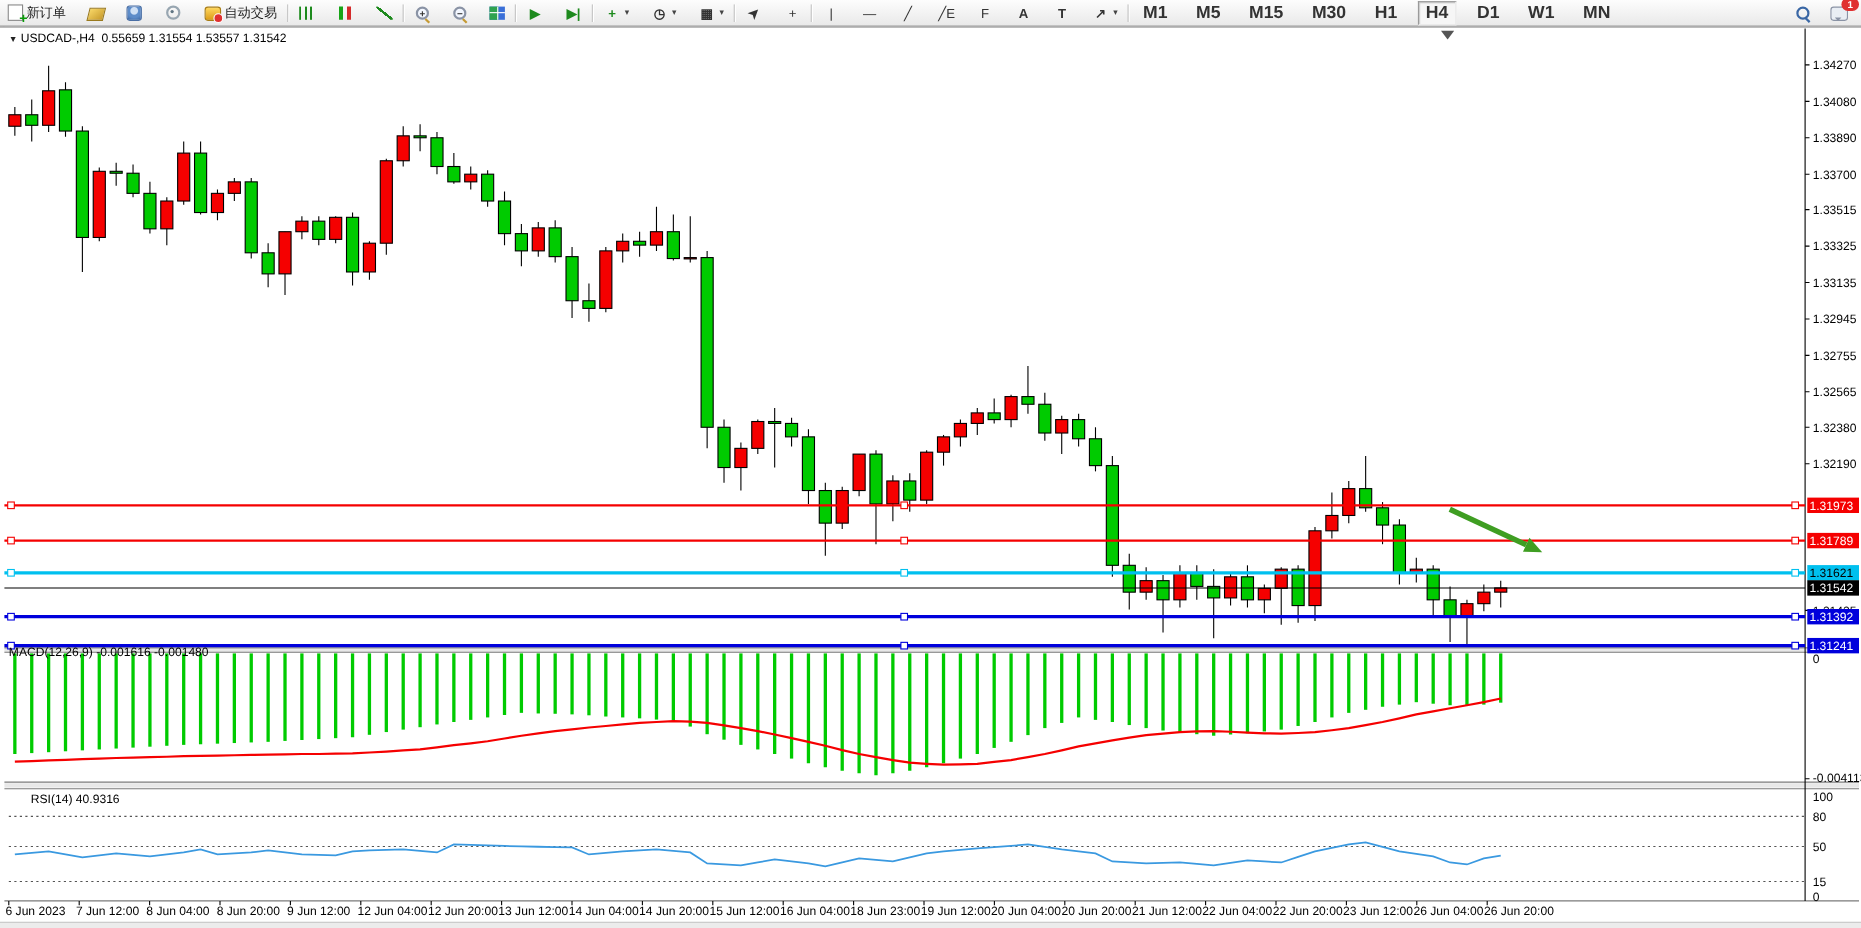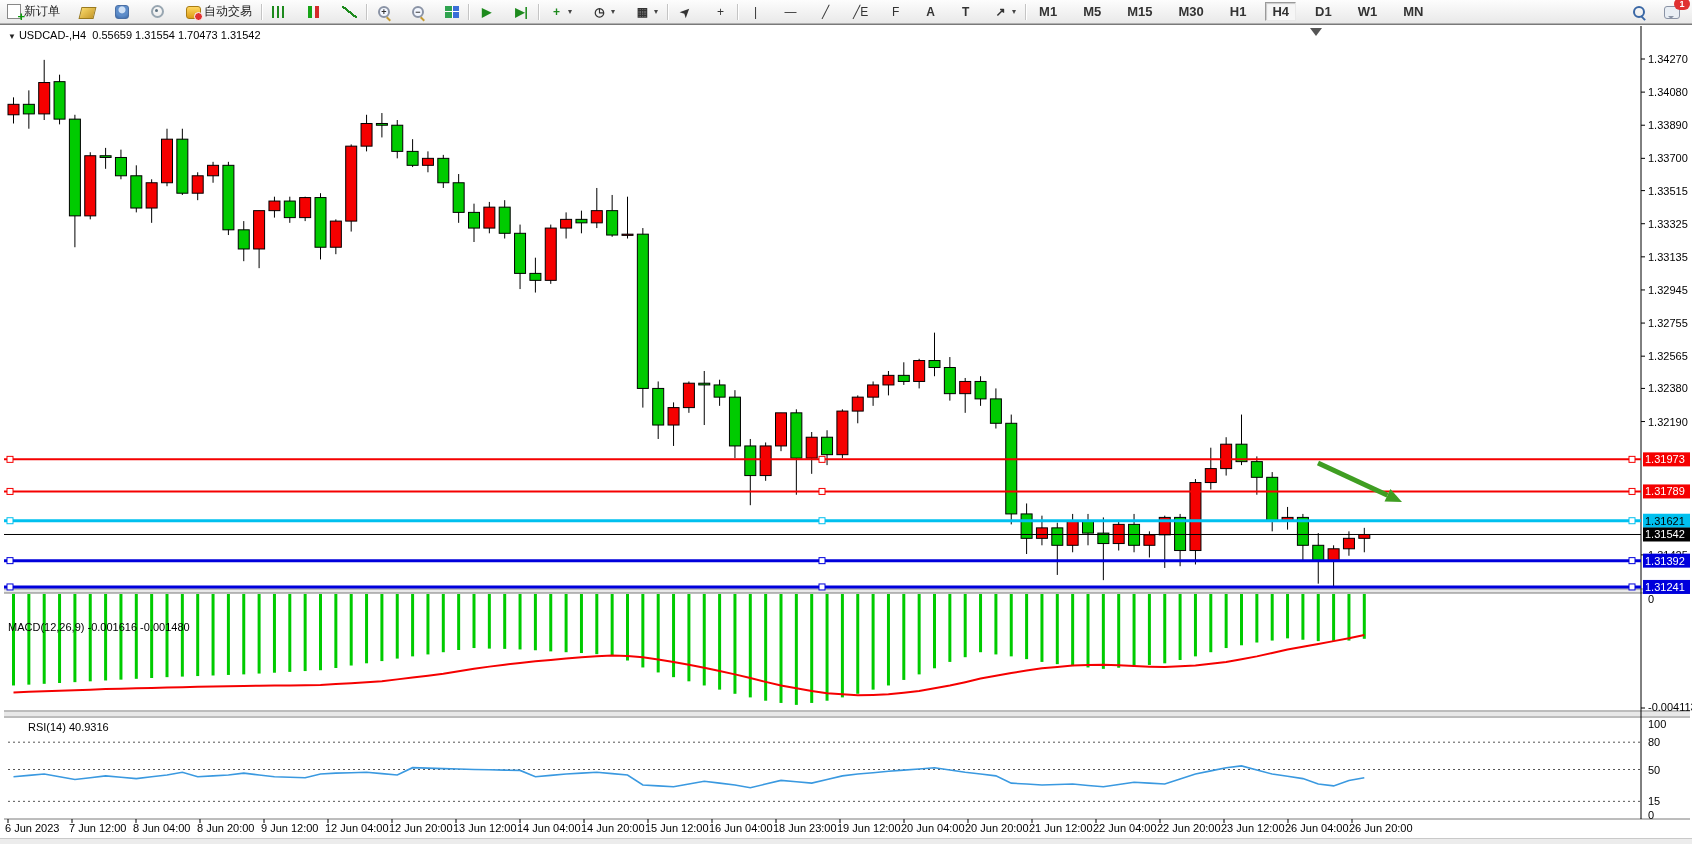--- a/index.html
+++ b/index.html
@@ -5,21 +5,21 @@
   html,body{margin:0;padding:0;background:#f0f0f0;font-family:"Liberation Sans",sans-serif;}
   #app{position:relative;width:1692px;height:844px;background:#f0f0f0;overflow:hidden;}
   
   #toolbar{position:absolute;left:0;top:0;width:1692px;height:23px;
     background:linear-gradient(#fdfdfd,#e9e9e9);border-bottom:1px solid #b0b0b0;
     display:flex;align-items:center;font-size:12px;color:#222;z-index:5;}
   .tb-group{display:flex;align-items:center;height:100%;padding:0 3px;gap:12px;}
   .tb-sep{width:0;height:16px;border-left:1px solid #c4c4c4;border-right:1px solid #ffffff;margin:0 2px;}
   .tb-btn{display:flex;align-items:center;gap:3px;padding:1px 3px;border:1px solid transparent;border-radius:2px;cursor:default;}
   .caret{font-size:8px;color:#444;margin-left:1px;}
-  .tf{padding:1px 6px;border:1px solid transparent;color:#333;font-size:13px;font-weight:bold;}
+  .tf{padding:1px 6px;border:1px solid transparent;color:#333;font-size:16px;font-weight:bold;}
   .tf.active{background:#f6f6f6;border:1px solid #9a9a9a;border-right-color:#e8e8e8;border-bottom-color:#e8e8e8;box-shadow:inset 1px 1px 1px rgba(0,0,0,0.18);}
   #tb-right{margin-left:auto;display:flex;align-items:center;padding-right:8px;gap:10px;}
   
   .tic{display:inline-block;width:15px;text-align:center;font-weight:bold;font-size:12px;line-height:14px;color:#333;}
   .tic.green{color:#1d8a1d;} .tic.rot{transform:rotate(-45deg);} .tic.thin{font-weight:normal;}
   
   .ic{display:inline-block;width:15px;height:13px;position:relative;vertical-align:middle;}
   .ic-new-order{width:12px;height:13px;background:#fff;border:1px solid #888;}
   .ic-new-order::after{content:"+";position:absolute;right:-5px;bottom:-6px;color:#0a9c0a;font-weight:bold;font-size:13px;}
   .ic-stamp{width:13px;height:10px;margin-top:2px;background:linear-gradient(135deg,#f8d767,#c79a2b);border:1px solid #9a7a1e;transform:skewX(-14deg);}
@@ -45,21 +45,21 @@
   .ic-chat::after{content:"";position:absolute;left:3px;bottom:-4px;border:3px solid transparent;border-top-color:#8a93a5;}
   .badge{position:absolute;right:-7px;top:-6px;min-width:12px;height:12px;border-radius:7px;background:#e03131;color:#fff;
     font-size:9px;font-weight:bold;text-align:center;line-height:12px;padding:0 2px;}
   
   #chartwin{position:absolute;left:0;top:24px;width:1692px;height:814px;background:#fff;border-top:1px solid #7a7a7a;}
   #leftedge{position:absolute;left:0;top:24px;width:3px;height:814px;background:#e4e4e4;border-right:1px solid #9a9a9a;}
   #chartsvg{position:absolute;left:0;top:0;}
   .overlay-label{position:absolute;font-size:11px;color:#000;white-space:pre;}
   #info-line{left:8px;top:4px;}
   #info-line .mark{font-size:8px;color:#222;margin-right:3px;}
-  #macd-label{left:8px;top:596px;}
+  #macd-label{left:8px;top:562px;}
   #rsi-label{left:8px;top:696px;padding-left:20px;}
   #bottomstrip{position:absolute;left:0;top:838px;width:1692px;height:6px;background:#ececec;border-top:1px solid #c9c9c9;}
   text{font-family:"Liberation Sans",sans-serif;}
 </style>
 </head>
 <body>
 
 <div id="app">
   <div id="toolbar">
       <div class="tb-group">
@@ -611,18 +611,18 @@
           <line x1="1160" y1="794" x2="1160" y2="798" stroke="#000"></line>
           <text x="1157" y="807" fill="#000">22 Jun 20:00</text>
           <line x1="1224" y1="794" x2="1224" y2="798" stroke="#000"></line>
           <text x="1221" y="807" fill="#000">23 Jun 12:00</text>
           <line x1="1288" y1="794" x2="1288" y2="798" stroke="#000"></line>
           <text x="1285" y="807" fill="#000">26 Jun 04:00</text>
           <line x1="1352" y1="794" x2="1352" y2="798" stroke="#000"></line>
           <text x="1349" y="807" fill="#000">26 Jun 20:00</text>
         </g>
       </svg>
-    <div class="overlay-label" id="info-line"><span class="mark">▼</span><span>USDCAD-,H4</span>&nbsp;&nbsp;<span>0.55659</span>&nbsp;<span>1.31554</span>&nbsp;<span>1.70473</span>&nbsp;<span>1.31542</span></div>
+    <div class="overlay-label" id="info-line"><span class="mark">▼</span><span>USDCAD-,H4</span>&nbsp;&nbsp;<span>0.55659</span>&nbsp;<span>1.31554</span>&nbsp;<span>1.53557</span>&nbsp;<span>1.31542</span></div>
     <div class="overlay-label" id="macd-label">MACD(12,26,9) -0.001616 -0.001480</div>
     <div class="overlay-label" id="rsi-label">RSI(14) 40.9316</div>
   </div>
   <div id="bottomstrip"></div>
 </div>
 
 </body></html>

